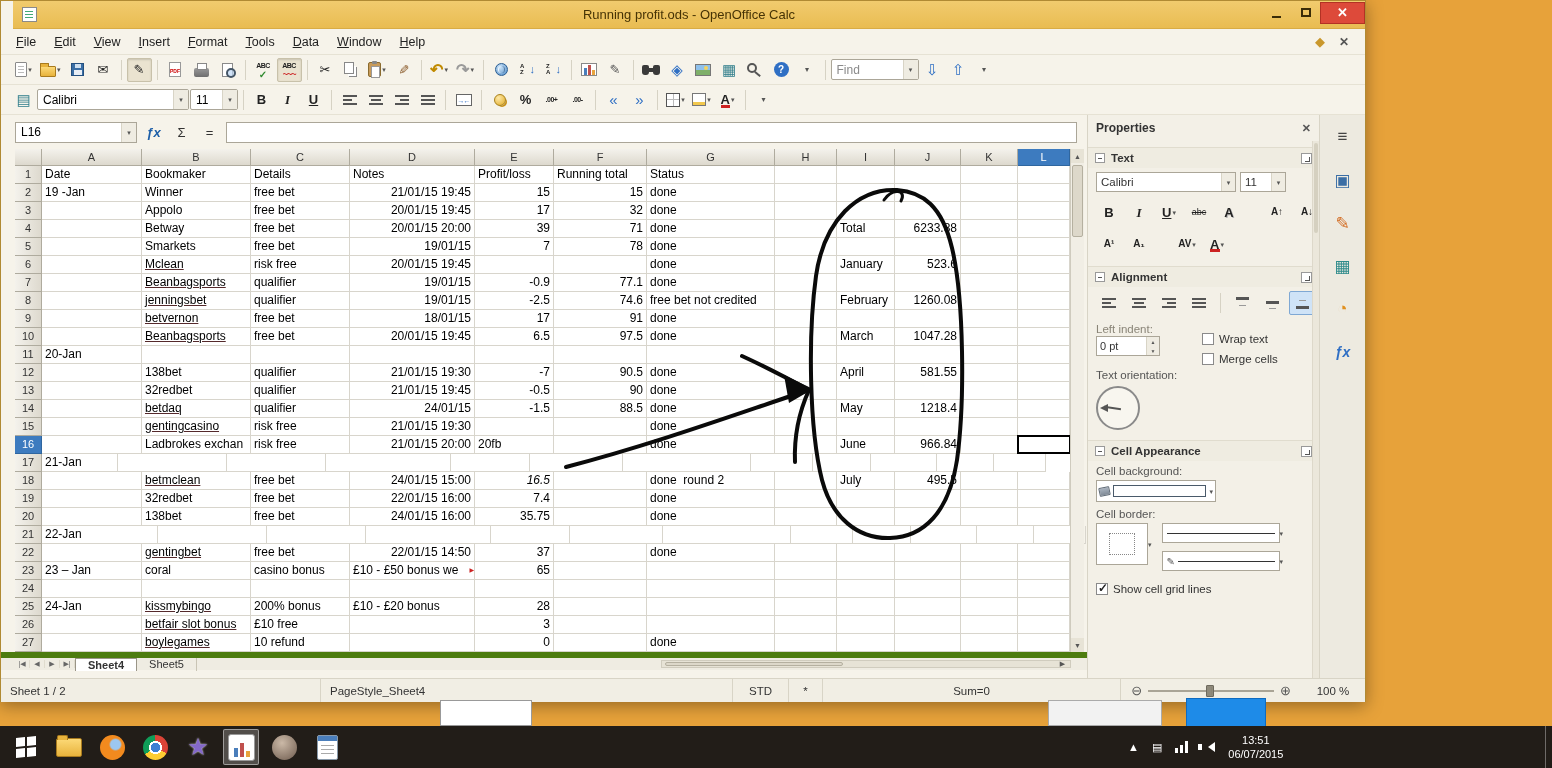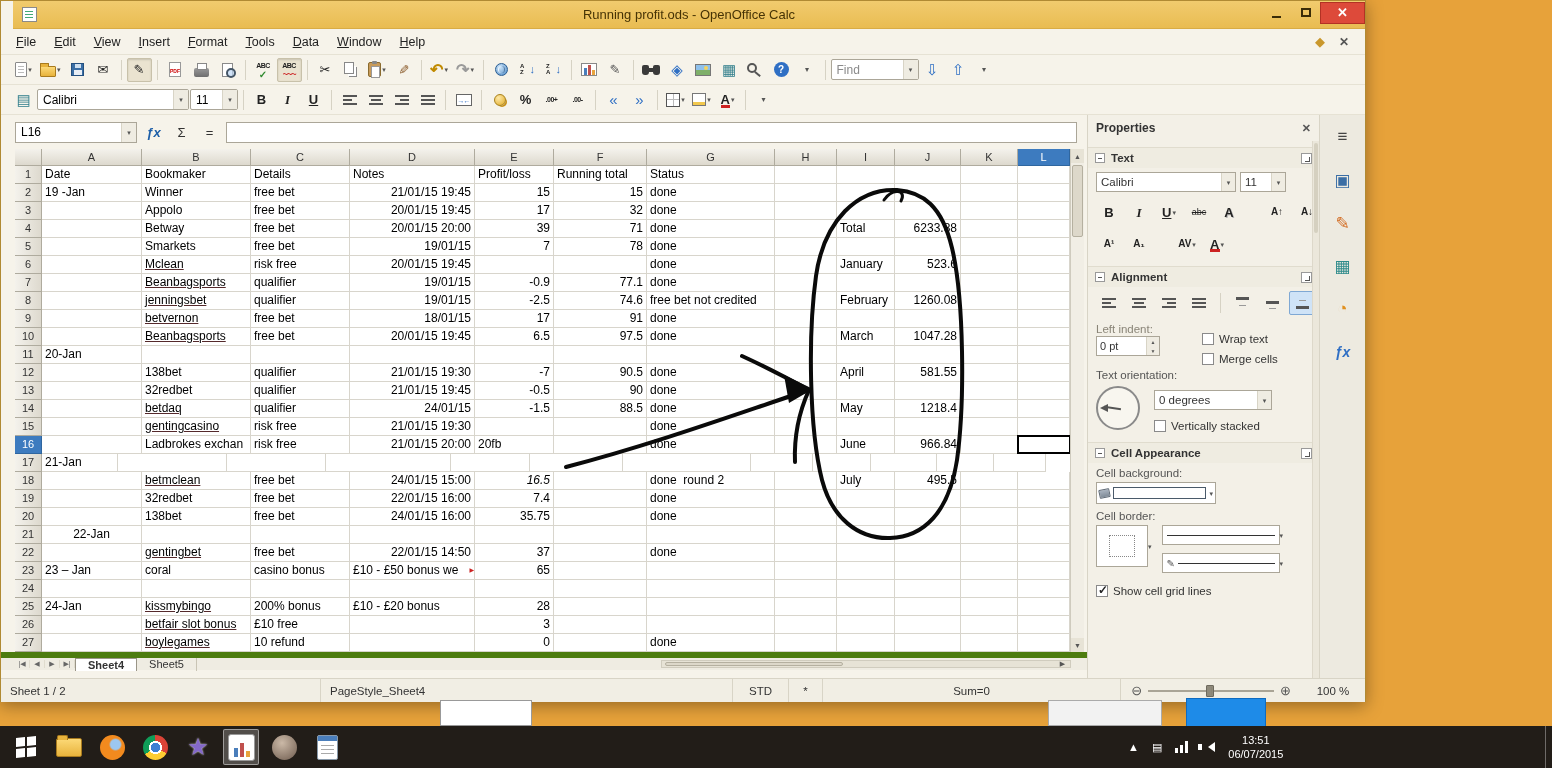--- a/index.html
+++ b/index.html
@@ -795,21 +795,21 @@
           <div class="cell" style="width: 93px;"></div>
           <div class="cell" style="width: 128px;">done</div>
           <div class="cell" style="width: 62px;"></div>
           <div class="cell" style="width: 58px;"></div>
           <div class="cell" style="width: 66px;"></div>
           <div class="cell" style="width: 57px;"></div>
           <div class="cell" style="width: 52px;"></div>
         </div>
         <div class="grow">
           <div class="rh">21</div>
-          <div class="cell" style="width: 100px; text-align: center;">22-Jan</div>
+          <div class="cell" style="width: 116px;">22-Jan</div>
           <div class="cell" style="width: 109px;"></div>
           <div class="cell" style="width: 99px;"></div>
           <div class="cell" style="width: 125px;"></div>
           <div class="cell" style="width: 79px;"></div>
           <div class="cell" style="width: 93px;"></div>
           <div class="cell" style="width: 128px;"></div>
           <div class="cell" style="width: 62px;"></div>
           <div class="cell" style="width: 58px;"></div>
           <div class="cell" style="width: 66px;"></div>
           <div class="cell" style="width: 57px;"></div>
@@ -1055,30 +1055,20 @@
             </div>
           <div class="cb">
               <span class="bx"></span>
               <span>Merge cells</span>
             </div>
         </div>
       </div>
       <div class="sb-lbl">Text orientation:</div>
       <div class="orientrow">
         <div class="dial"></div>
-        <div class="orientR">
-          <div class="sb-select w118">
-            <span>0 degrees</span>
-            <span class="car">▾</span>
-          </div>
-          <div class="cb">
-              <span class="bx"></span>
-              <span>Vertically stacked</span>
-            </div>
-        </div>
       </div>
 
       <div class="sec-h">
         <span class="colbtn"></span>
         <span>Cell Appearance</span>
         <span class="launch"></span>
       </div>
       <div class="sb-lbl">Cell background:</div>
       <div class="bgbtn">
         <span class="can"></span>

